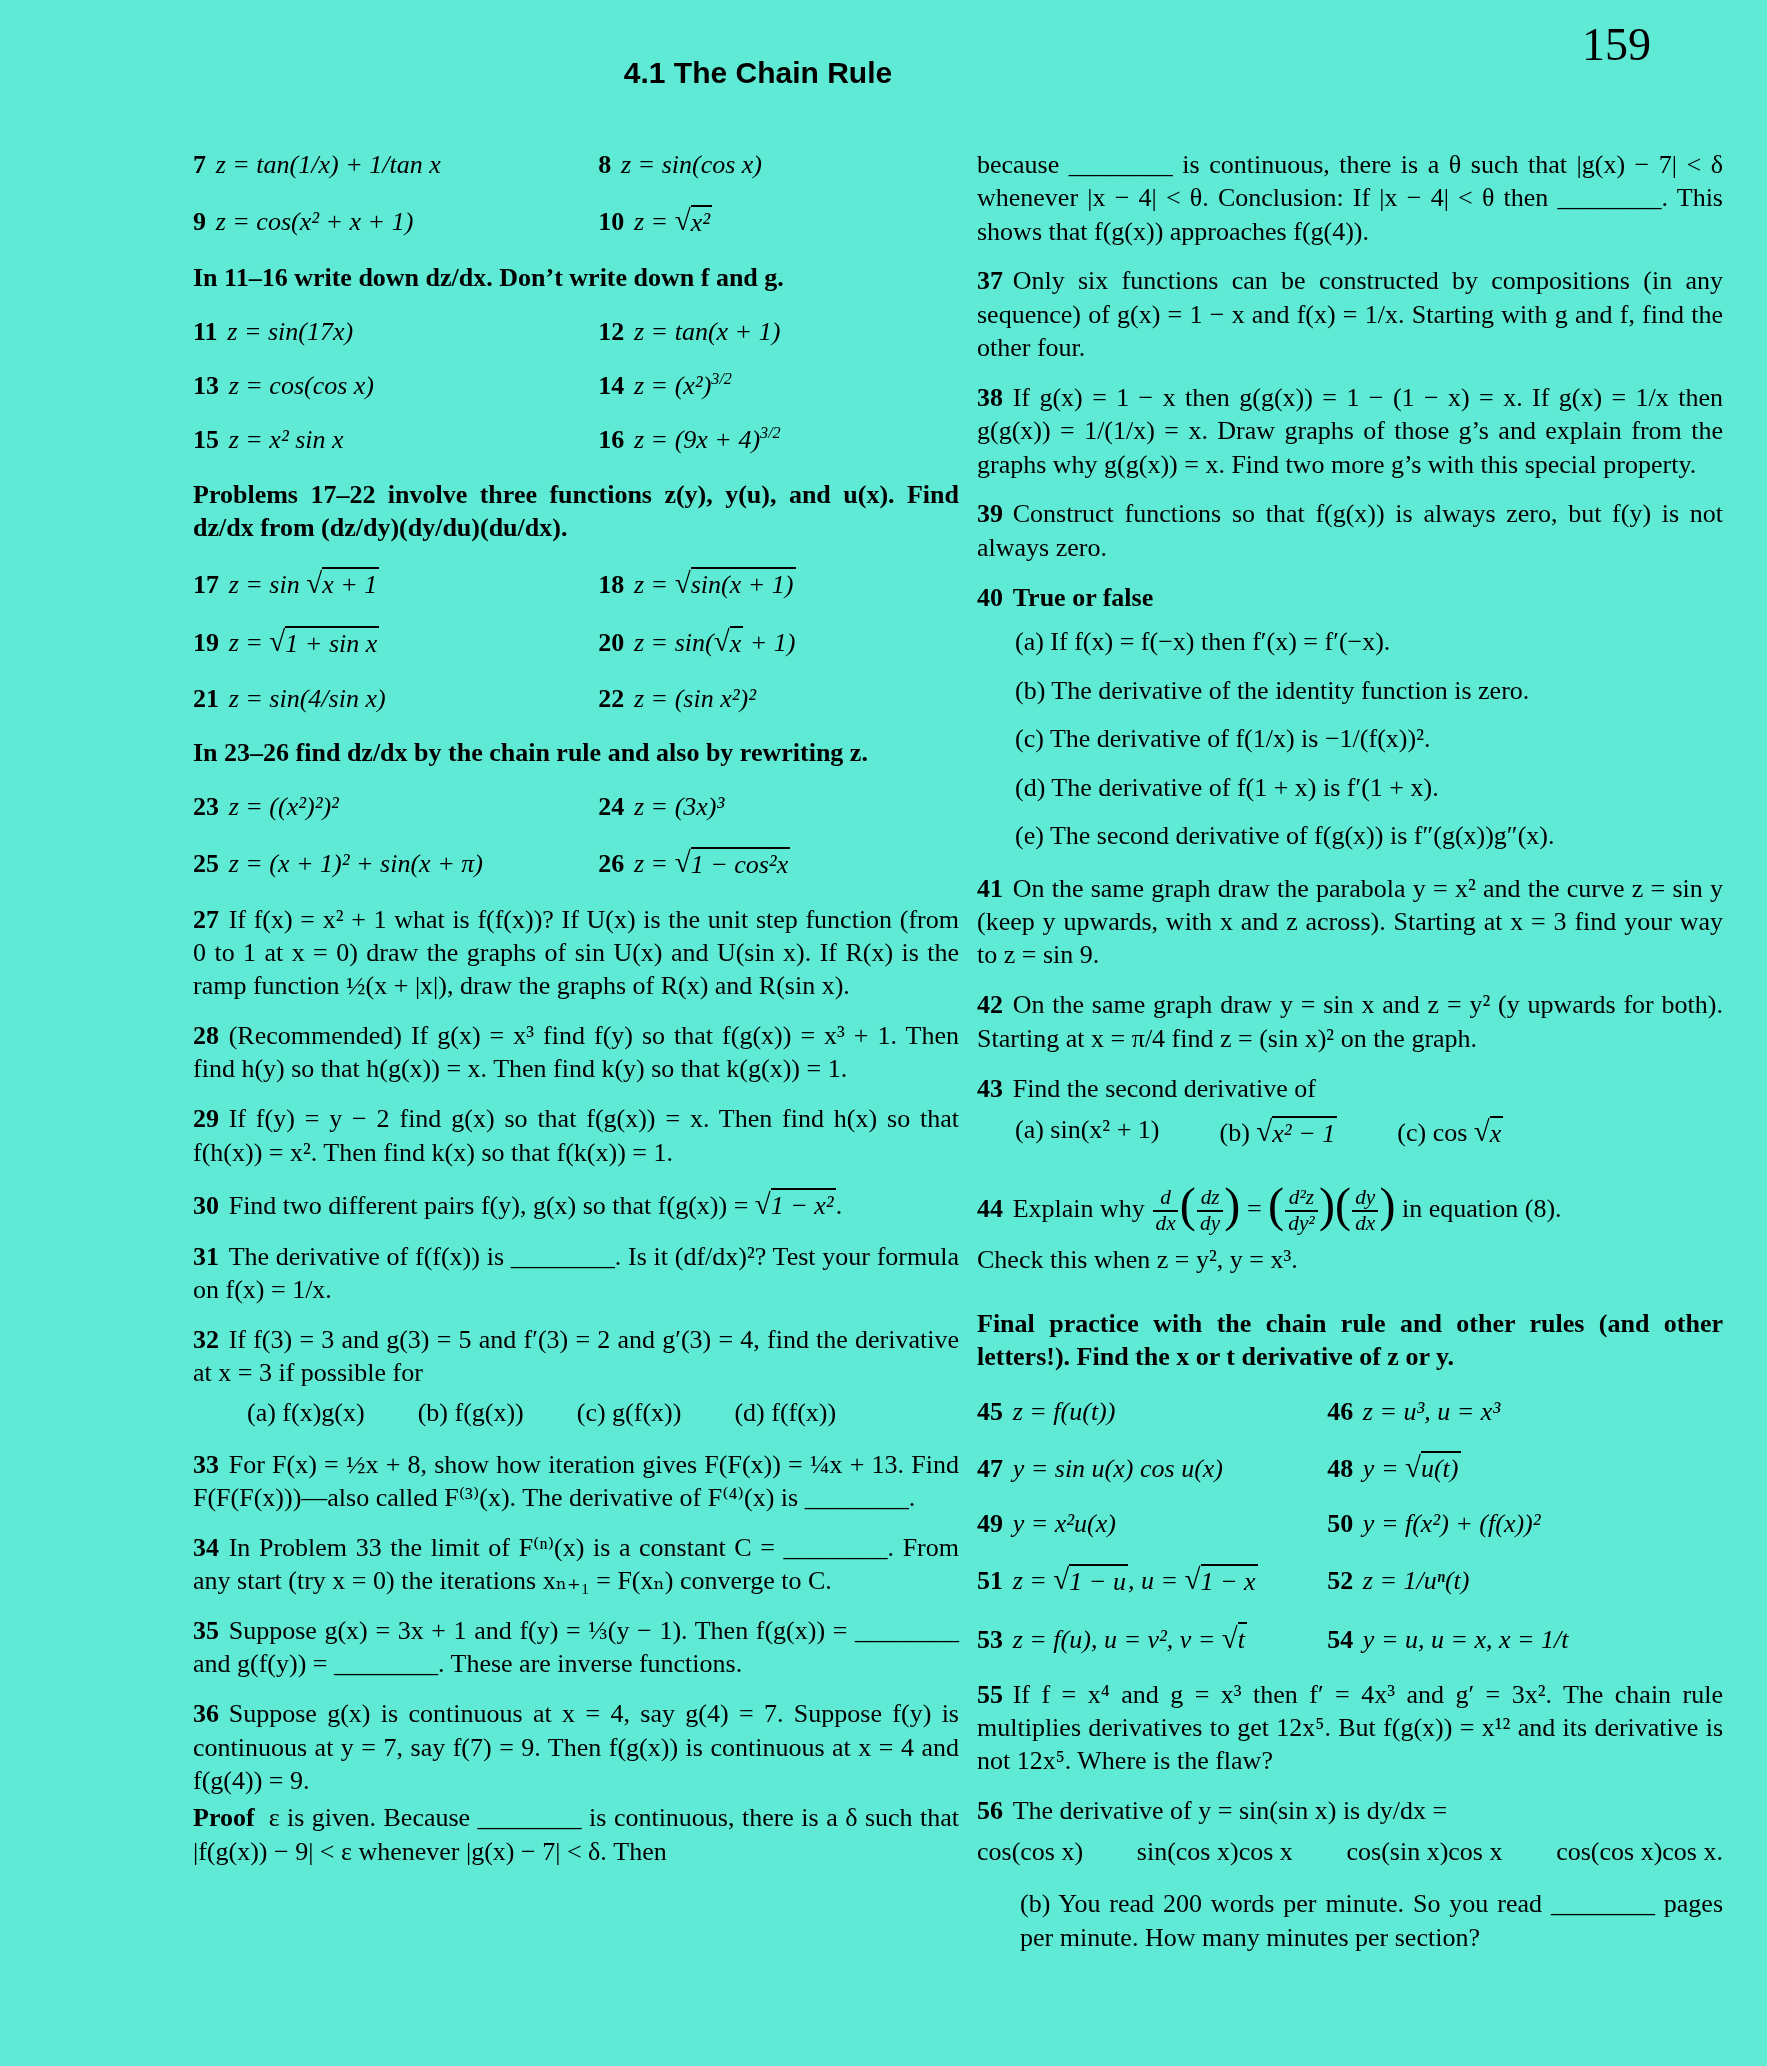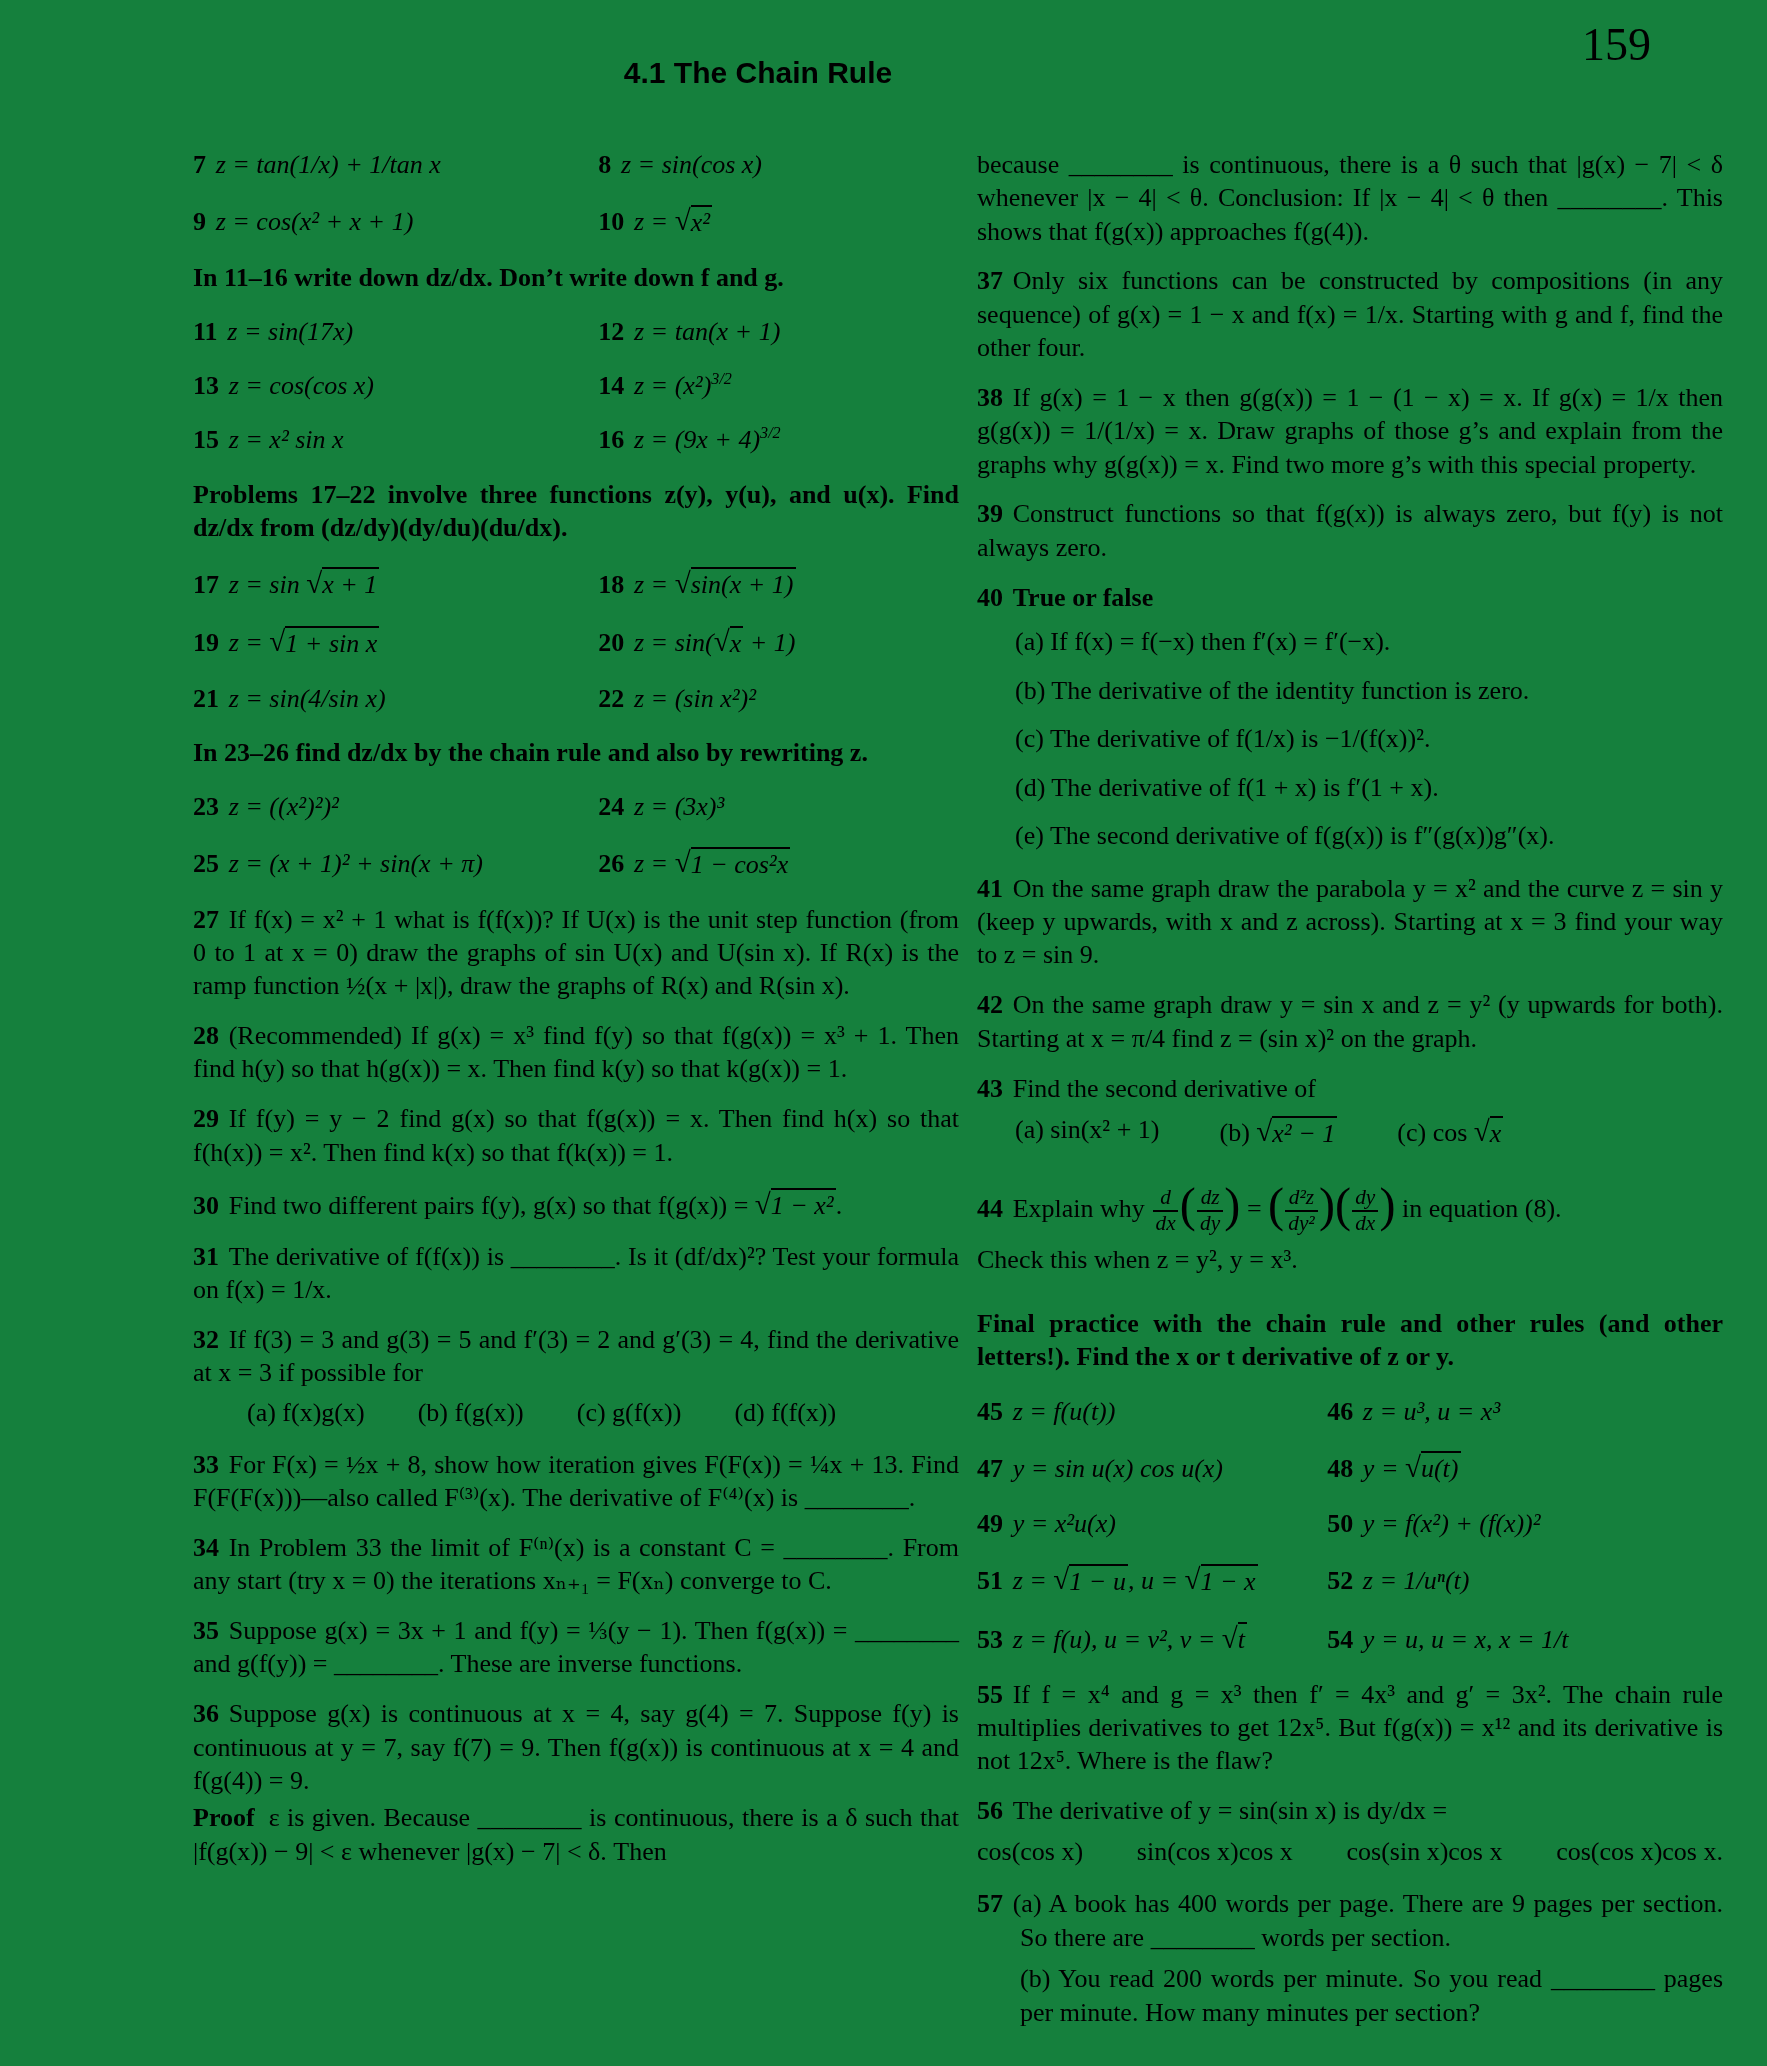--- a/index.html
+++ b/index.html
@@ -1,16 +1,16 @@
 <!DOCTYPE html>
 <html style="font-size:11px"><head>
 <meta charset="utf-8">
 <style>
   html,body{margin:0;padding:0;background:#888;}
-  .page{position:relative;width:1768px;height:2066px;background:#15803d;color:#000;
+  .page{position:relative;width:1768px;height:2066px;background:#5eead4;color:#000;
         font-family:"Liberation Serif","DejaVu Serif",serif;font-size:26px;overflow:hidden;}
   .sec-title{position:absolute;top:56px;left:0;width:1516px;text-align:center;
         font-family:"Liberation Sans","DejaVu Sans",sans-serif;font-weight:bold;font-size:30px;}
   .page-num{position:absolute;top:18px;right:117px;font-size:46px;font-weight:normal;}
   .cols{position:absolute;top:148px;left:193px;display:flex;gap:18px;}
   .col{width:766px;text-align:justify;line-height:1.28;}
   .colR{width:746px;}
   p{margin:0 0 16.7px 0;}
   .para{margin:0 0 16.7px 0;}
   .head{font-weight:bold;margin:19.5px 0 21px 0;}
@@ -203,19 +203,18 @@
       <p class="para"><span class="pn">55</span><span>If f = x⁴ and g = x³ then f′ = 4x³ and g′ = 3x². The chain rule multiplies derivatives to get 12x⁵. But f(g(x)) = x¹² and its derivative is not 12x⁵. Where is the flaw?</span></p>
 
       <p class="para" style="margin-bottom:7px;"><span class="pn">56</span><span>The derivative of y = sin(sin x) is dy/dx =</span></p>
       <div class="optline56">
         <span>cos(cos x)</span>
         <span>sin(cos x)cos x</span>
         <span>cos(sin x)cos x</span>
         <span>cos(cos x)cos x.</span>
       </div>
 
-      <p class="para hang" style="margin-bottom:8.3px;"><span class="pn">57</span><span>(a) A book has 400 words per page. There are 9 pages per section. So there are ________ words per section.</span></p>
       <p class="para indent2">(b) You read 200 words per minute. So you read ________ pages per minute. How many minutes per section?</p>
 
     </section>
   </div>
 </div>
 
 
 </body></html>

